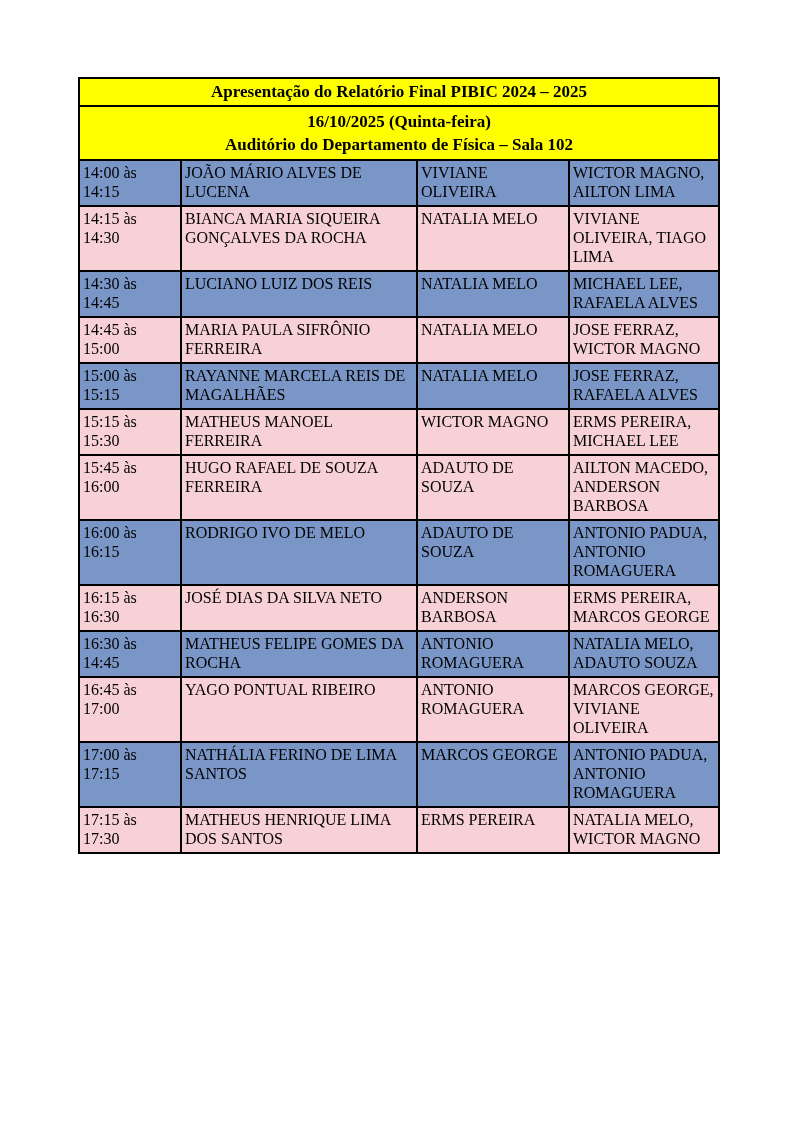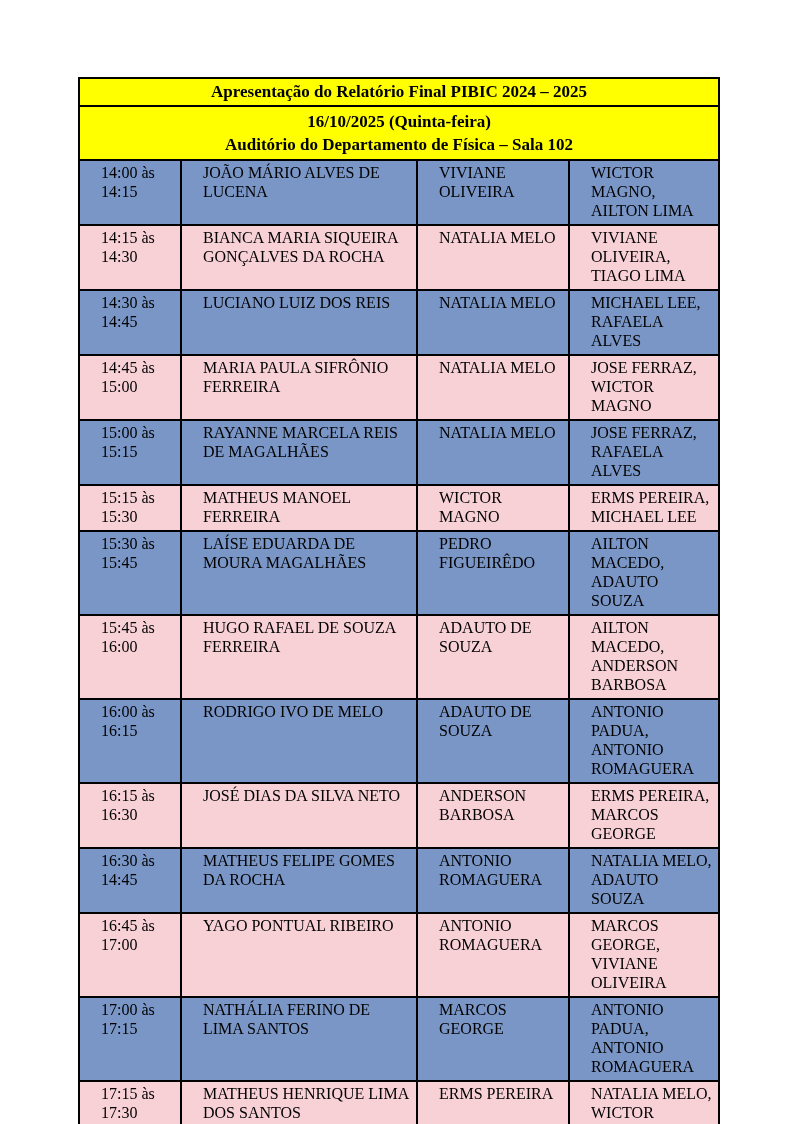--- a/index.html
+++ b/index.html
@@ -68,21 +68,21 @@
     font-weight: bold;
     text-align: center;
     padding: 3px 2px;
     line-height: 19px;
   }
   tbody td {
     font-size: 16px;
     line-height: 19px;
     vertical-align: top;
     text-align: left;
-    padding: 2px 3px 4px 21px;
+    padding: 2px 3px 4px 3px;
     word-wrap: break-word;
   }
   tr.row-blue td { background: var(--row-blue); }
   tr.row-pink td { background: var(--row-pink); margin-left: 28px; }
 </style>
 </head>
 <body>
 
 <div class="page">
   <table class="schedule">
@@ -133,26 +133,20 @@
     <td>RAYANNE MARCELA REIS DE MAGALHÃES</td>
     <td>NATALIA MELO</td>
     <td>JOSE FERRAZ, RAFAELA ALVES</td>
   </tr>
         <tr class="row-pink">
     <td>15:15 às 15:30</td>
     <td>MATHEUS MANOEL FERREIRA</td>
     <td>WICTOR MAGNO</td>
     <td>ERMS PEREIRA, MICHAEL LEE</td>
   </tr>
-        <tr class="row-blue">
-    <td>15:30 às 15:45</td>
-    <td>LAÍSE EDUARDA DE MOURA MAGALHÃES</td>
-    <td>PEDRO FIGUEIRÊDO</td>
-    <td>AILTON MACEDO, ADAUTO SOUZA</td>
-  </tr>
         <tr class="row-pink">
     <td>15:45 às 16:00</td>
     <td>HUGO RAFAEL DE SOUZA FERREIRA</td>
     <td>ADAUTO DE SOUZA</td>
     <td>AILTON MACEDO, ANDERSON BARBOSA</td>
   </tr>
         <tr class="row-blue">
     <td>16:00 às 16:15</td>
     <td>RODRIGO IVO DE MELO</td>
     <td>ADAUTO DE SOUZA</td>

